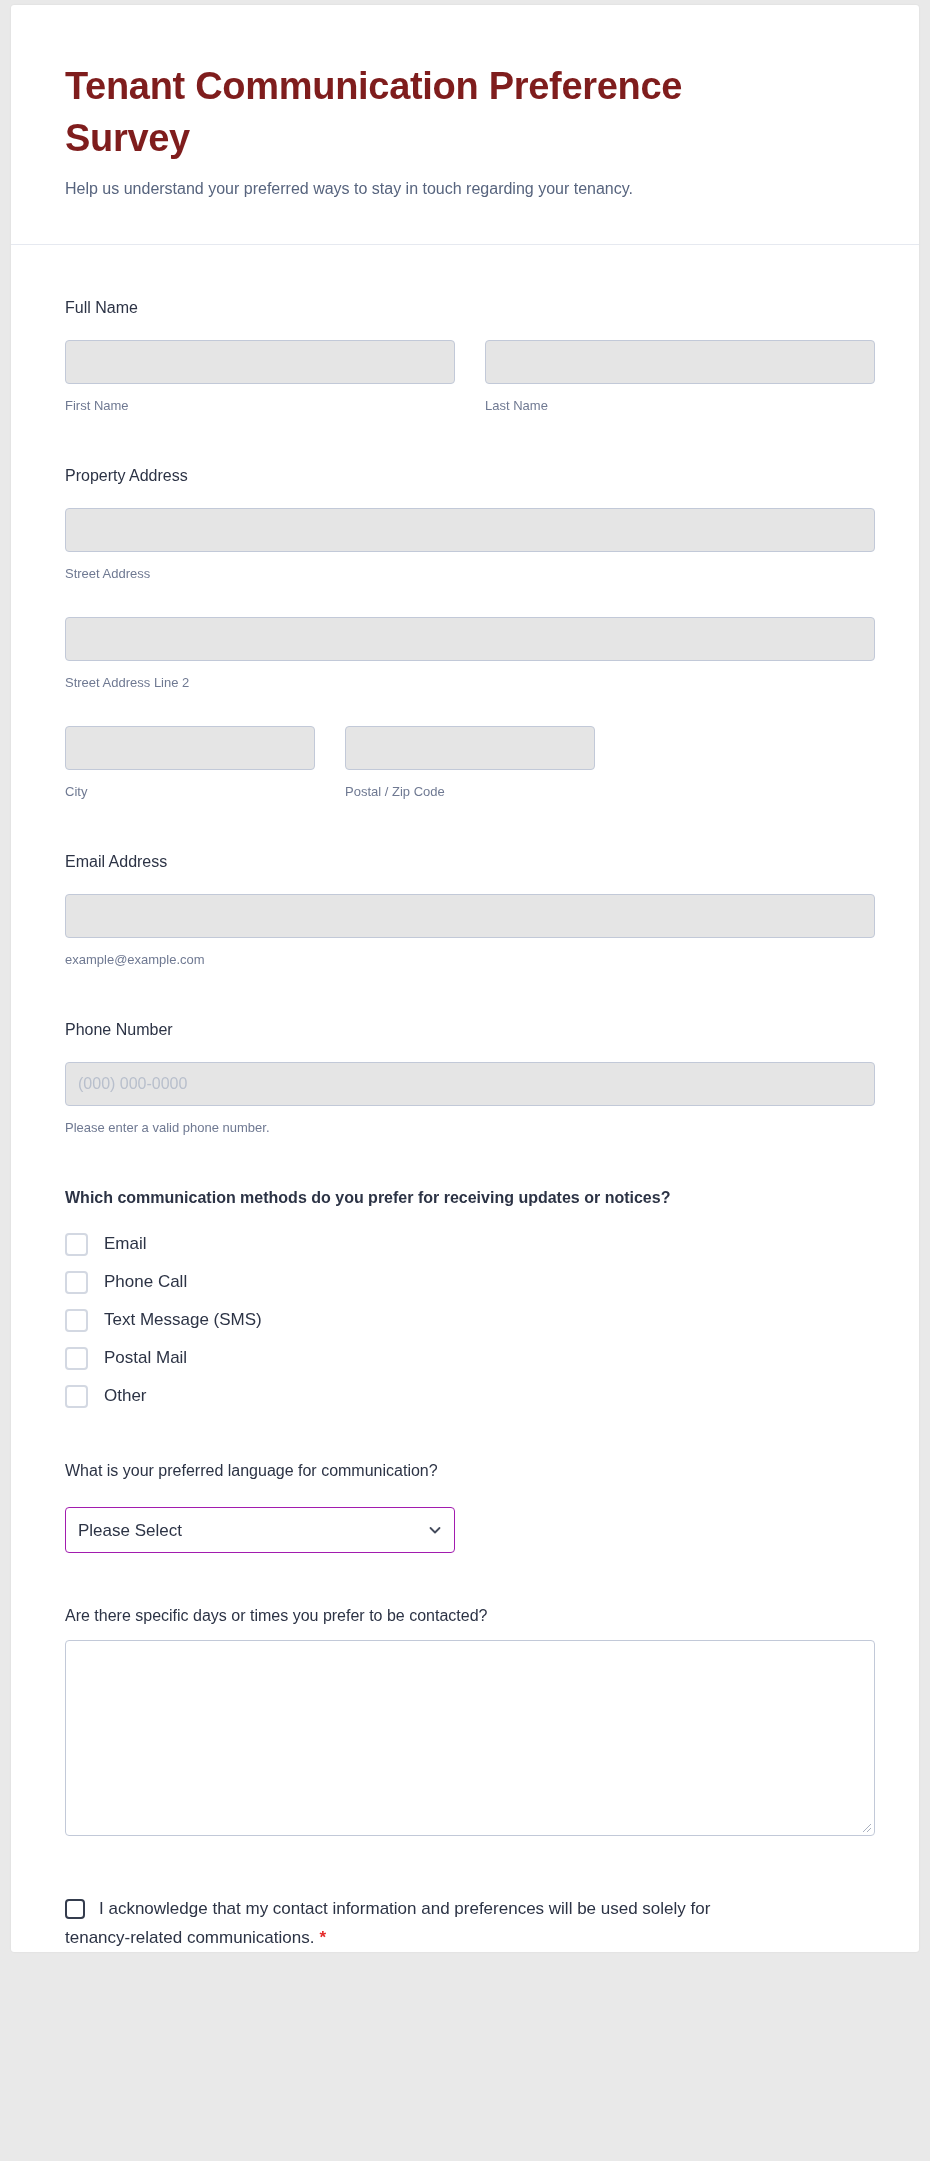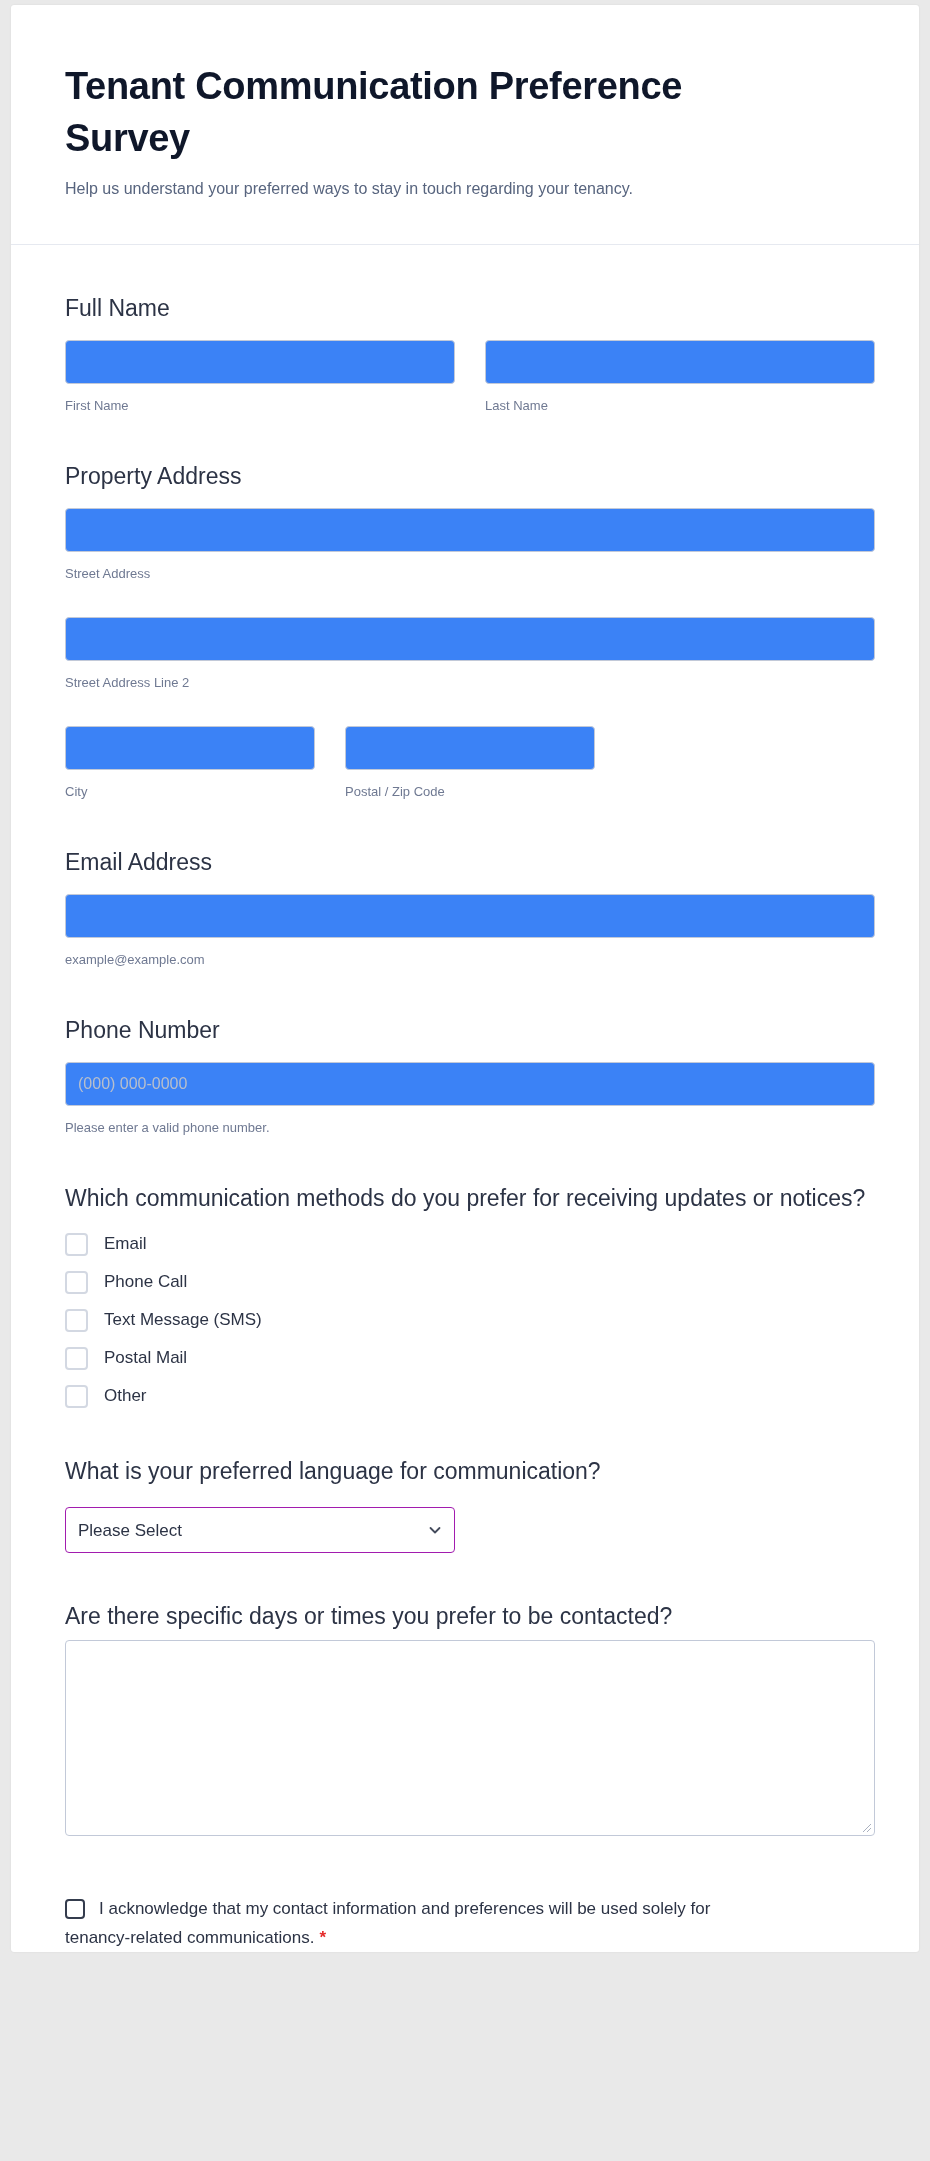--- a/index.html
+++ b/index.html
@@ -17,52 +17,52 @@
     box-shadow:0 0 2px rgba(0,0,0,0.08);
     overflow:hidden;
   }
   
   .form-header { padding:55px 44px 43px 54px; }
   .form-title {
     max-width:720px;
     font-size:38px;
     line-height:52px;
     font-weight:700;
-    color:#0f172a;
+    color:#7f1d1d;
     margin:0;
     letter-spacing:-0.3px;
   }
   .form-subtitle {
     max-width:790px;
     margin:13px 0 0;
     font-size:16px;
     line-height:24px;
     color:#57647e;
   }
   .divider { border-top:1px solid #e6e9f0; height:0; }
 
   
   .form-body { padding:0 44px 0 54px; }
   .form-line { margin-top:53px; }
   .q-label {
-    font-size:23px;
+    font-size:16px;
     line-height:20px;
     font-weight:500;
     color:#2c3345;
     margin:0 0 22px;
   }
   .row { display:flex; gap:30px; }
   .col { flex:1; }
   .col-third { width:250px; }
   input[type=text], input[type=email], input[type=tel] {
     width:100%;
     height:44px;
     border:1px solid #c2c9d8;
     border-radius:4px;
-    background:#3b82f6;
+    background:#e5e5e5;
     font-family:"Liberation Sans", sans-serif;
     font-size:16px;
     color:#2c3345;
     padding:0 12px;
     outline:none;
   }
   input::placeholder { color:#b8bfcc; opacity:1; }
   .w-med  { width:386px; }
   .sub-label {
     margin-top:14px;
@@ -218,21 +218,21 @@
       <div class="sub-label">example@example.com</div>
     </div>
 
     <div class="form-line">
       <div class="q-label">Phone Number</div>
       <input type="tel" class="w-med" aria-label="Phone Number" placeholder="(000) 000-0000" style="">
       <div class="sub-label">Please enter a valid phone number.</div>
     </div>
 
     <div class="form-line">
-      <div class="q-label" style="margin-bottom:0;">Which communication methods do you prefer for receiving updates or notices?</div>
+      <div class="q-label" style="margin-bottom:0;font-weight:bold;">Which communication methods do you prefer for receiving updates or notices?</div>
       <div class="cb-group">
         <label class="cb-row">
           <input type="checkbox" style="">
           <span class="cb-label">Email</span>
         </label>
         <label class="cb-row">
           <input type="checkbox" style="">
           <span class="cb-label">Phone Call</span>
         </label>
         <label class="cb-row">

